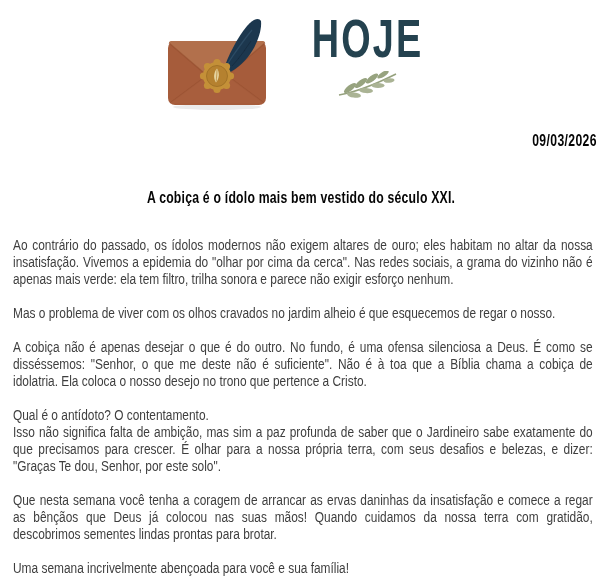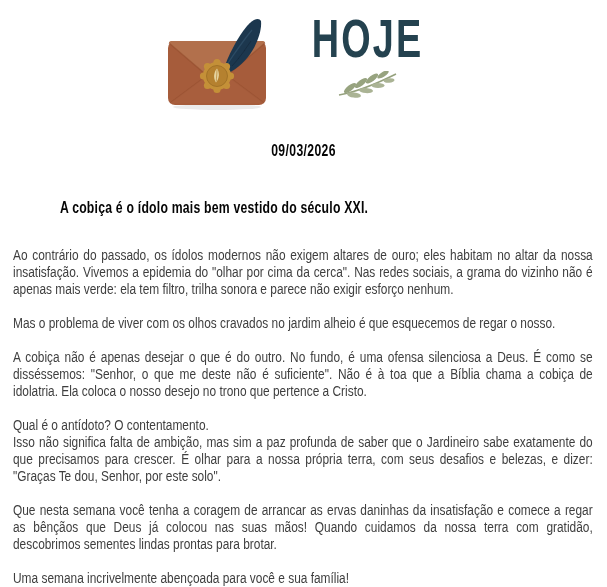--- a/index.html
+++ b/index.html
@@ -29,28 +29,28 @@
     font-weight:bold;
     line-height:48px;
     letter-spacing:3px;
     color:#24424f;
     transform:scaleX(0.70);
     transform-origin:50% 0;
     white-space:nowrap;
   }
   .branch-wrap{margin-top:9px;width:64px;height:28px;}
   
-  .date-line{margin-top:24px;text-align:center;}
+  .date-line{margin-top:14px;text-align:right;}
   .date-text{
     display:inline-block;
     font-size:16px;font-weight:bold;color:#050505;
     transform:scaleX(0.76);transform-origin:50% 50%;
     white-space:nowrap;letter-spacing:0.5px;
   }
-  .title-line{margin:24px 4px 0 0;}
+  .title-line{margin:24px 4px 0 0;text-align:center;}
   .title-text{
     display:inline-block;
     font-size:17px;font-weight:bold;color:#050505;
     transform:scaleX(0.72);transform-origin:50% 50%;
     white-space:nowrap;letter-spacing:0.3px;
   }
   
   .article{margin:26px 21px 0 13px;overflow:visible;}
   .article-inner{
     width:682px;

